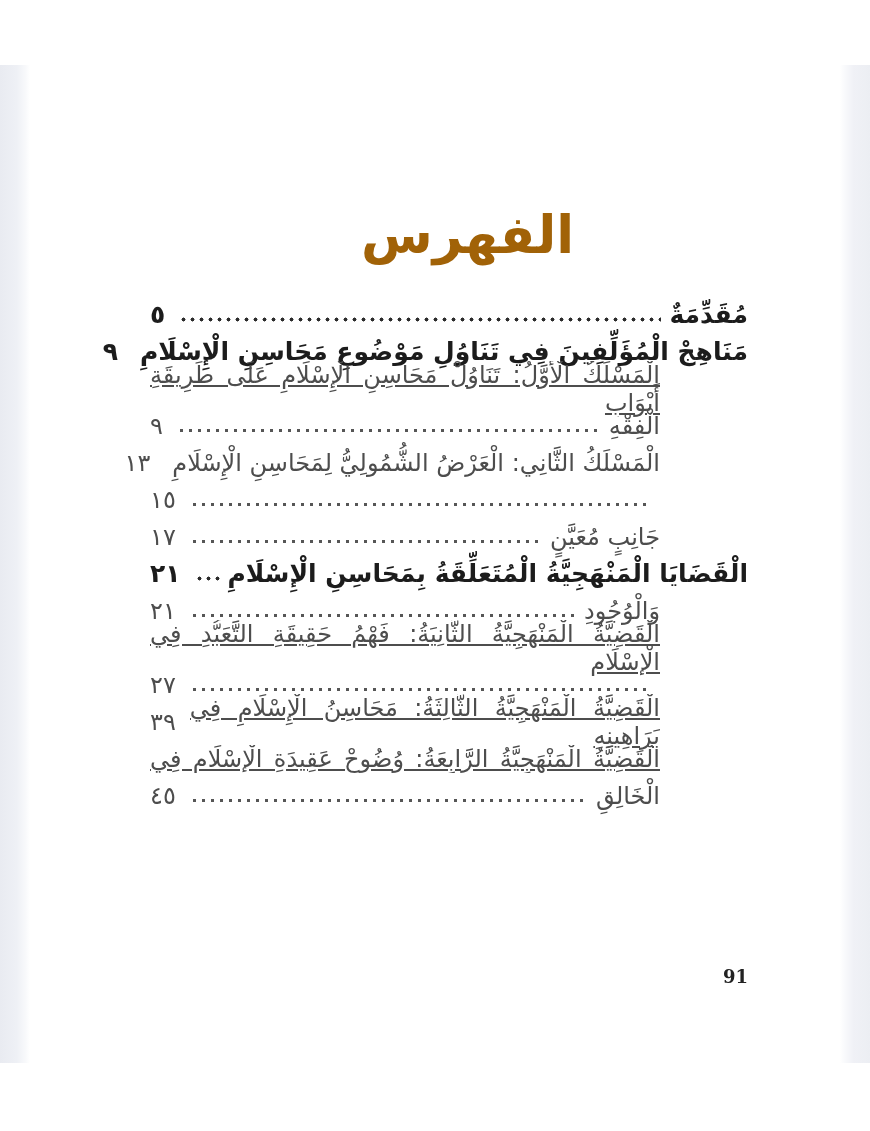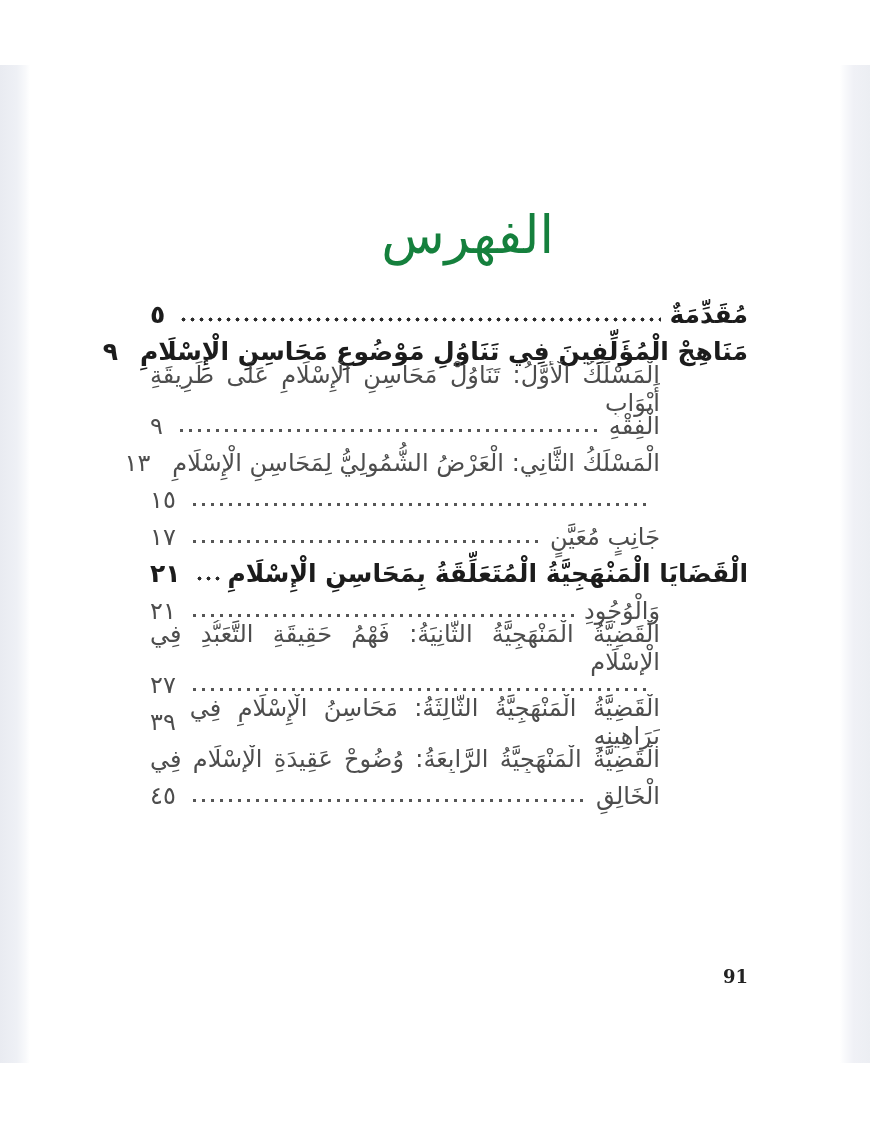--- a/index.html
+++ b/index.html
@@ -11,38 +11,38 @@
   
   .edge{position:absolute;top:65px;height:998px;}
   .edge.left{left:0;width:30px;
     background:linear-gradient(to right,#e9ebf1 0%,#eef0f5 55%,#f8f9fb 85%,#ffffff 100%);}
   .edge.right{right:0;width:30px;
     background:linear-gradient(to left,#eceef3 0%,#f0f1f6 55%,#f9fafc 85%,#ffffff 100%);}
   
   .title{
     position:absolute;top:205px;left:30px;right:0;
     text-align:center;padding-left:35px;
-    font-size:52px;font-weight:normal;color:#15803d;
+    font-size:52px;font-weight:bold;color:#a16207;
     direction:rtl;letter-spacing:0;
   }
   
   .toc{
     position:absolute;left:150px;top:296px;width:598px;
     direction:rtl;
   }
   .row{
     display:flex;align-items:center;height:37px;
     direction:rtl;font-size:24px;color:#4d4d4d;
   }
   .row.section{font-weight:bold;color:#1c1c1c;font-size:25px;}
   .row.sub{padding-right:88px;}
   .row .t{white-space:nowrap;text-align:center;}
   .row.justify .t{
     flex:1;white-space:normal;overflow:hidden;
-    text-align:justify;text-align-last:justify;
+    text-align:justify;text-align-last:justify;text-decoration:underline;
   }
   .leader{
     flex:1;height:5px;align-self:flex-end;margin:0 8px 11px 8px;
     background-image:radial-gradient(circle,#565656 1.5px,transparent 1.9px);
     background-size:9px 5px;background-repeat:repeat-x;background-position:left bottom;
   }
   .row.section .leader{
     background-image:radial-gradient(circle,#2b2b2b 1.8px,transparent 2.2px);
     background-size:9px 5px;
   }

